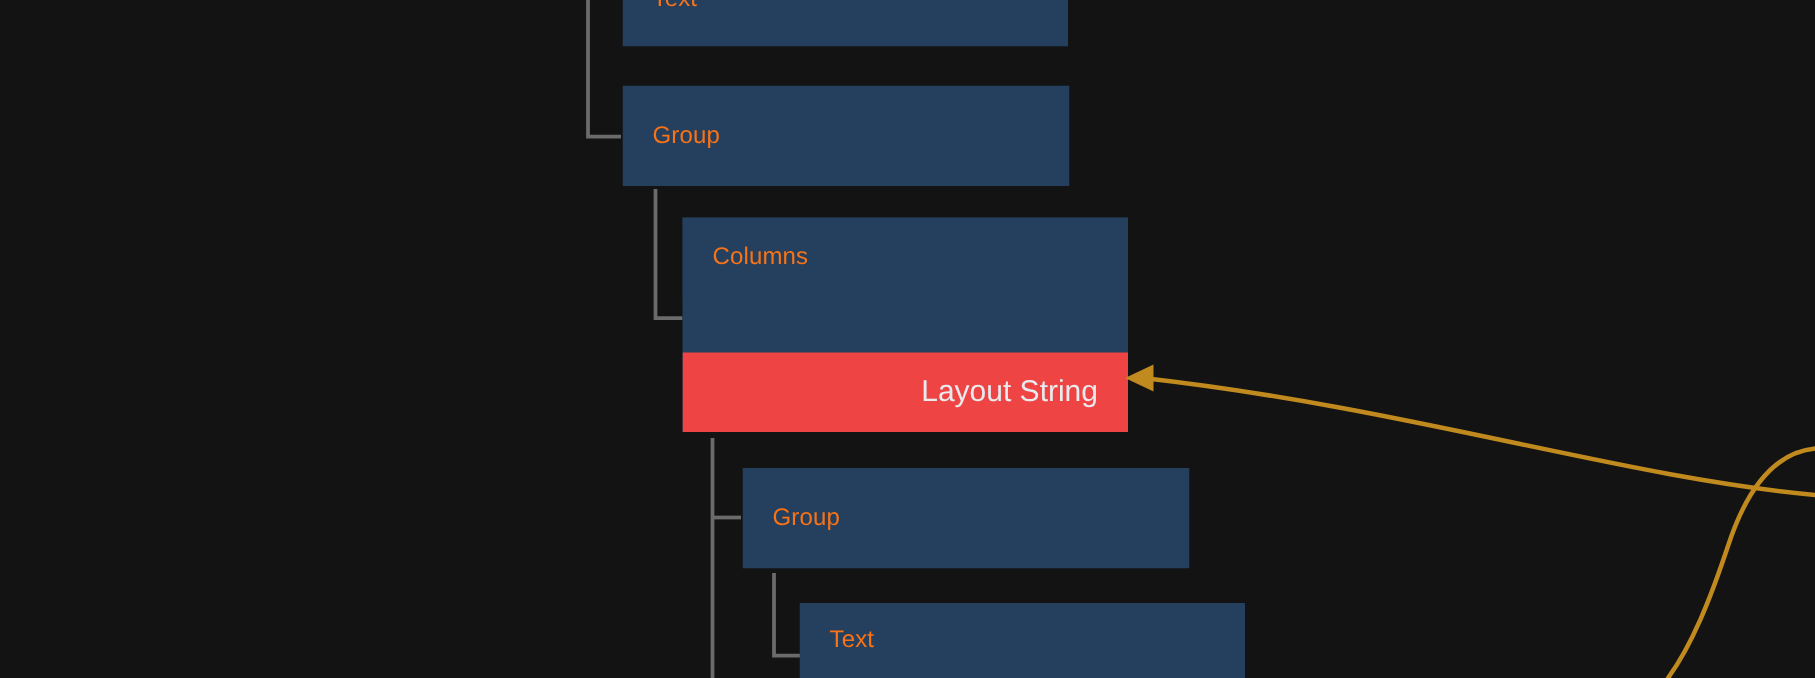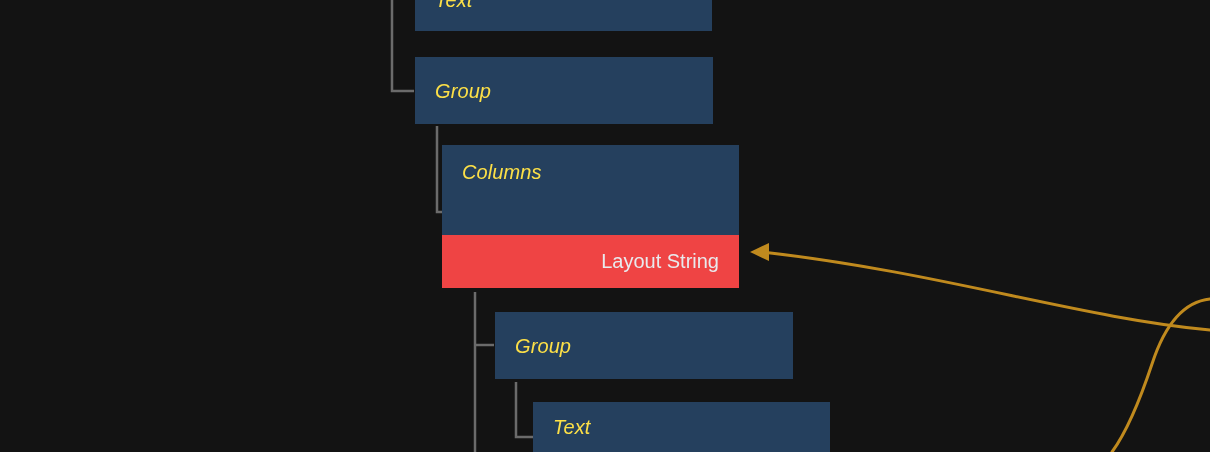--- a/index.html
+++ b/index.html
@@ -36,26 +36,25 @@
   }
   .node {
     position: absolute;
     box-sizing: border-box;
     background: #25405e;
     display: flex;
     flex-direction: column;
     overflow: hidden;
   }
   .node-title {
-    color: #fde047;
-    font-size: 20px;
+    color: #f97316;
+    font-size: 16px;
     line-height: 1;
     letter-spacing: 0.1px;
     white-space: nowrap;
-    font-style: italic;
   }
   .node-header {
     display: flex;
     align-items: center;
     padding-left: 20px;
     background: #25405e;
     box-sizing: border-box;
   }
   .node-row {
     display: flex;
@@ -93,21 +92,21 @@
       <span class="node-title">Text</span>
     </div>
   </div>
 
   <div class="node" style="left:415px; top:57px; width:298px; height:67px;">
     <div class="node-header" style="height:67px;">
       <span class="node-title">Group</span>
     </div>
   </div>
 
-  <div class="node" style="left:442px; top:145px; width:297px; height:143px;gap:36px;">
+  <div class="node" style="left:455px; top:145px; width:297px; height:143px;gap:36px;">
     <div class="node-header" style="height:72px;">
       <span class="node-title">Columns</span>
     </div>
     <div class="node-row selected" style="height:71px;">
       <span class="row-label">Layout String</span>
     </div>
   </div>
 
   <div class="node" style="left:495px; top:312px; width:298px; height:67px;">
     <div class="node-header" style="height:67px;">

